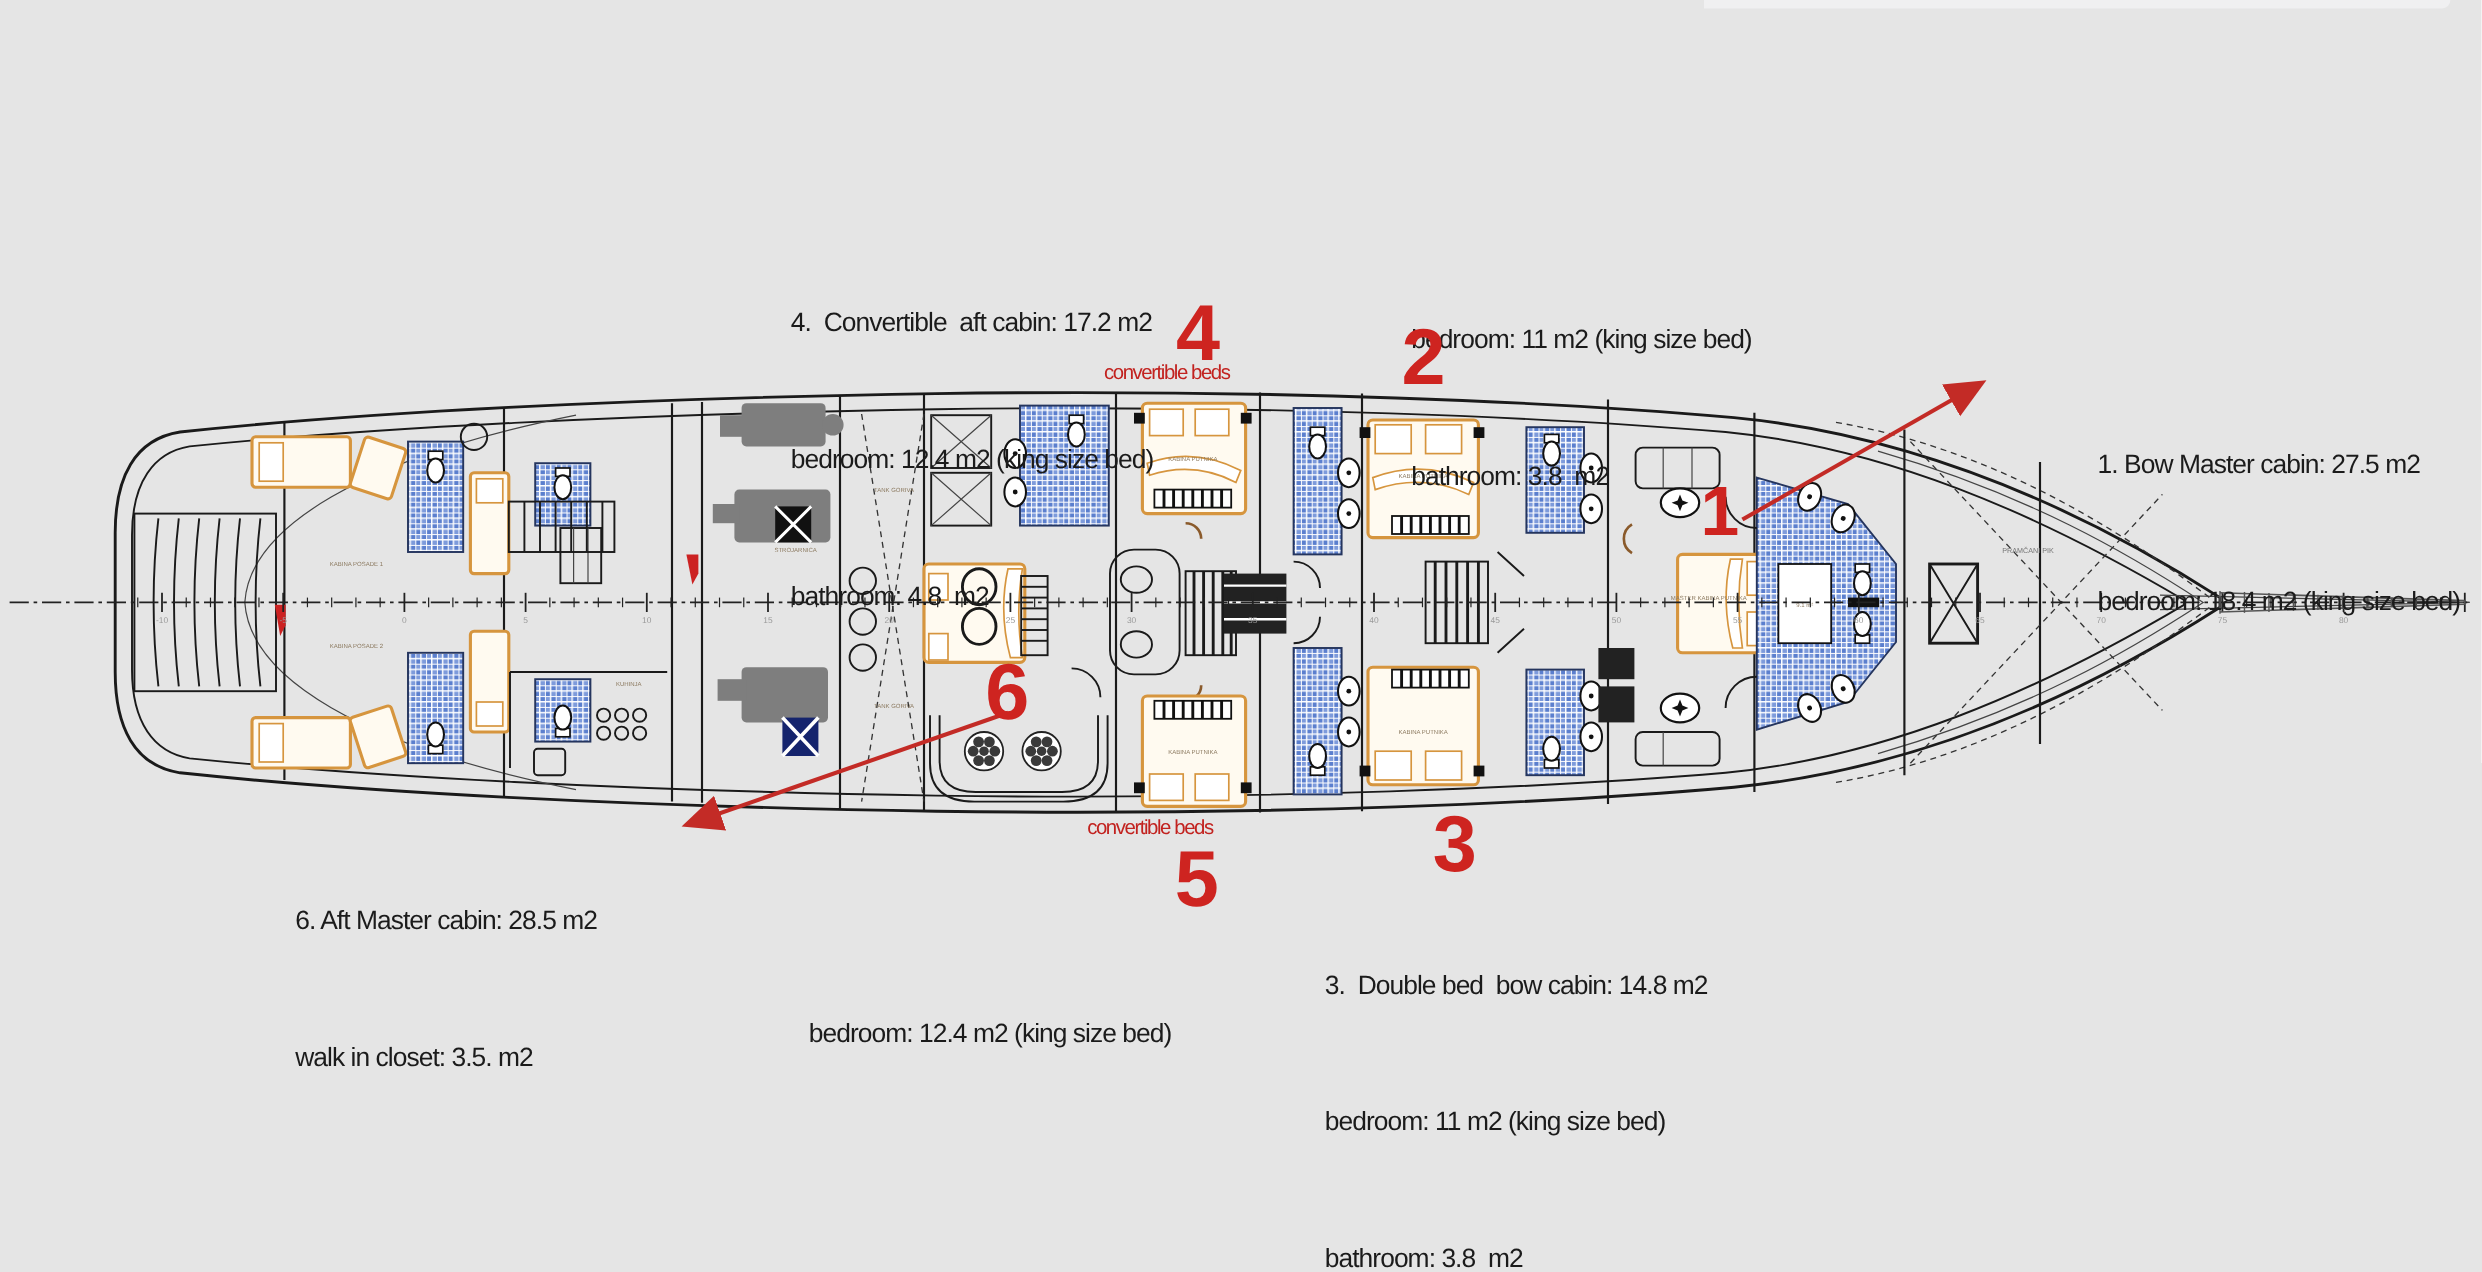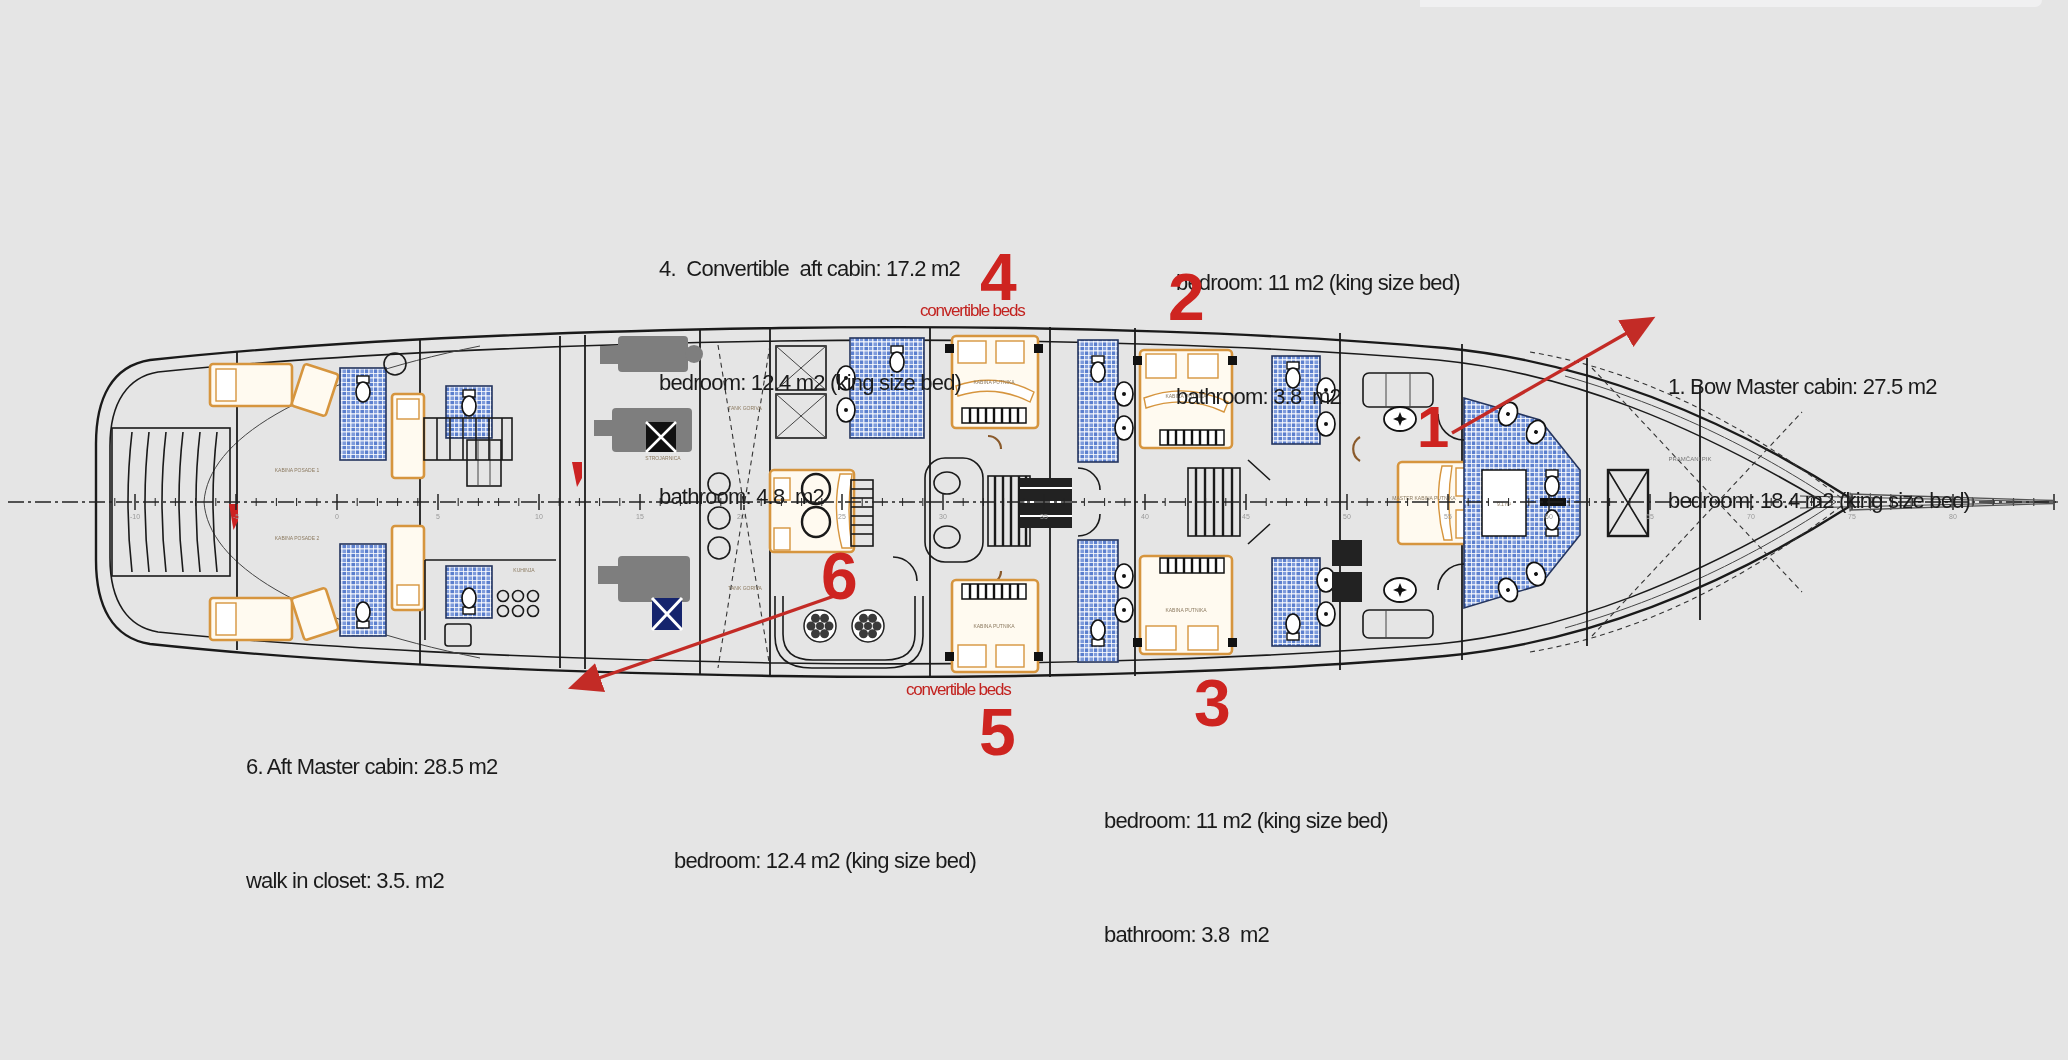--- a/index.html
+++ b/index.html
@@ -484,37 +484,38 @@
     <div>4.  Convertible  aft cabin: 17.2 m2</div>
     <div>bedroom: 12.4 m2 (king size bed)</div>
     <div>bathroom: 4.8  m2</div>
   </div>
 
   <div class="anno" style="left:1176px;top:188px">
     <div>bedroom: 11 m2 (king size bed)</div>
     <div>bathroom: 3.8  m2</div>
   </div>
 
-  <div class="anno" style="left:1668px;top:292px">
+  <div class="anno" style="left:1748px;top:292px">
     <div>1. Bow Master cabin: 27.5 m2</div>
     <div>bedroom: 18.4 m2 (king size bed)</div>
   </div>
 
   <div class="anno" style="left:246px;top:672px">
     <div>6. Aft Master cabin: 28.5 m2</div>
     <div>walk in closet: 3.5. m2</div>
     
   </div>
 
   <div class="anno" style="left:674px;top:766px">
     <div>bedroom: 12.4 m2 (king size bed)</div>
     
   </div>
 
   <div class="anno" style="left:1104px;top:726px">
+    <div>3.  Double bed  bow cabin: 14.8 m2</div>
     <div>bedroom: 11 m2 (king size bed)</div>
     <div>bathroom: 3.8  m2</div>
   </div>
 
   
   <div class="rednum" style="left:980px;top:244px">4</div>
   <div class="rednum" style="left:1168px;top:264px">2</div>
   <div class="rednum small" style="left:1417px;top:398px">1</div>
   <div class="rednum" style="left:821px;top:543px">6</div>
   <div class="rednum" style="left:979px;top:699px">5</div>

